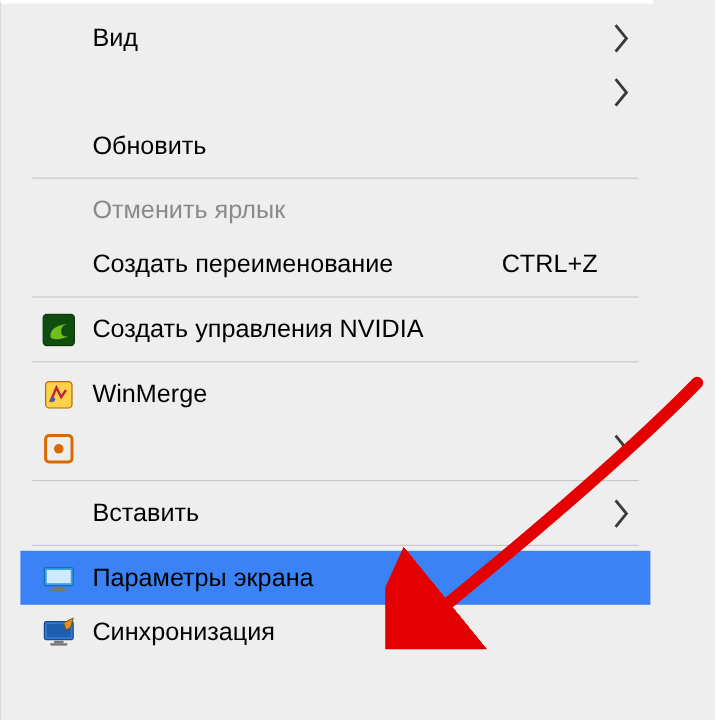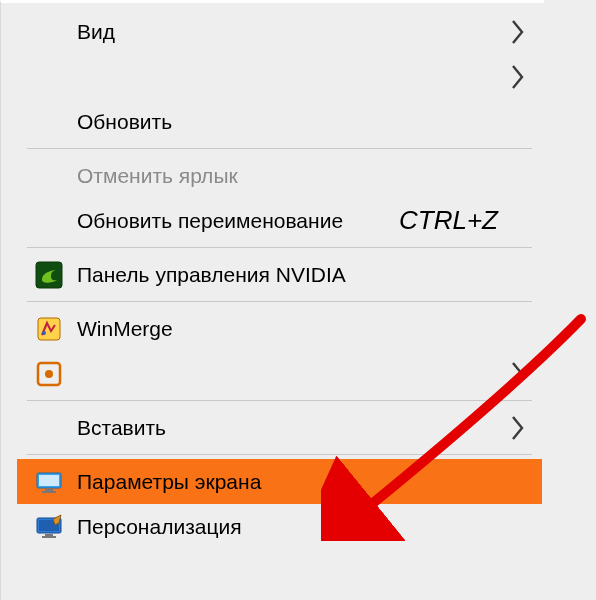--- a/index.html
+++ b/index.html
@@ -30,30 +30,29 @@
     height: 45px;
     line-height: 45px;
     padding: 0 14px 0 60px;
     box-sizing: border-box;
     white-space: nowrap;
   }
   .item.disabled {
     color: #8a8a8a;
   }
   .item.highlight {
-    background: #f97316;
+    background: #3b82f6;
   }
   .label {
     flex: 0 0 auto;
   }
   .shortcut {
     margin-left: auto;
     padding-right: 30px;
-    font-size: 26px;
-    font-style: italic;
+    font-size: 21px;
   }
   .chev {
     position: absolute;
     right: 16px;
     top: 50%;
     transform: translateY(-50%);
     width: 16px;
     height: 26px;
   }
   .chev svg { display:block; }
@@ -105,34 +104,34 @@
   <div class="item">
     <span class="label">Обновить</span>
   </div>
 
   <div class="sep"></div>
 
   <div class="item disabled">
     <span class="label">Отменить ярлык</span>
   </div>
   <div class="item">
-    <span class="label">Обновить переименование</span>
+    <span class="label">Создать переименование</span>
     <span class="shortcut">CTRL+Z</span>
   </div>
 
   <div class="sep"></div>
 
   <div class="item">
     <span class="icon">
       <svg viewBox="0 0 28 28">
         <rect x="1" y="1" width="26" height="26" rx="3" fill="#104d10" stroke="#0b380b"></rect>
         <path d="M7 19 C7 10 20 9 22 9 C22 9 16 9 16 15 C16 21 22 19 22 19 C20 21 7 24 7 19 Z" fill="#6fbf1e"></path>
       </svg>
     </span>
-    <span class="label">Панель управления NVIDIA</span>
+    <span class="label">Создать управления NVIDIA</span>
   </div>
 
   <div class="sep"></div>
 
   <div class="item">
     <span class="icon">
       <svg viewBox="0 0 28 28">
         <rect x="3" y="3" width="22" height="22" rx="3" fill="#ffd24a" stroke="#b06b00"></rect>
         <path d="M7 20 L12 8 L16 16 L20 10" fill="none" stroke="#c02040" stroke-width="2"></path>
         <circle cx="9" cy="18" r="2" fill="#3060c0"></circle>
@@ -181,21 +180,21 @@
   <div class="item">
     <span class="icon">
       <svg viewBox="0 0 28 28">
         <rect x="2" y="5" width="24" height="15" rx="1.5" fill="#2e7bd6" stroke="#14488f"></rect>
         <rect x="4" y="7" width="20" height="11" fill="#1e5fb0"></rect>
         <path d="M18 6 L26 2 L24 10 L20 12 Z" fill="#d89028" stroke="#7a4b0b" stroke-width="0.8"></path>
         <rect x="10" y="21" width="8" height="2" fill="#777"></rect>
         <rect x="7" y="23" width="14" height="2" fill="#777"></rect>
       </svg>
     </span>
-    <span class="label">Персонализация</span>
+    <span class="label">Синхронизация</span>
   </div>
 
   <svg class="arrow" viewBox="0 0 270 230">
     <defs>
       <marker id="ah" markerWidth="14" markerHeight="14" refX="3" refY="6" orient="auto">
         <path d="M0 0 L12 6 L0 12 Z" fill="#e40000"></path>
       </marker>
     </defs>
     <path d="M260 8 Q190 80 30 210" fill="none" stroke="#e40000" stroke-width="10" stroke-linecap="round" marker-end="url(#ah)"></path>
   </svg>

